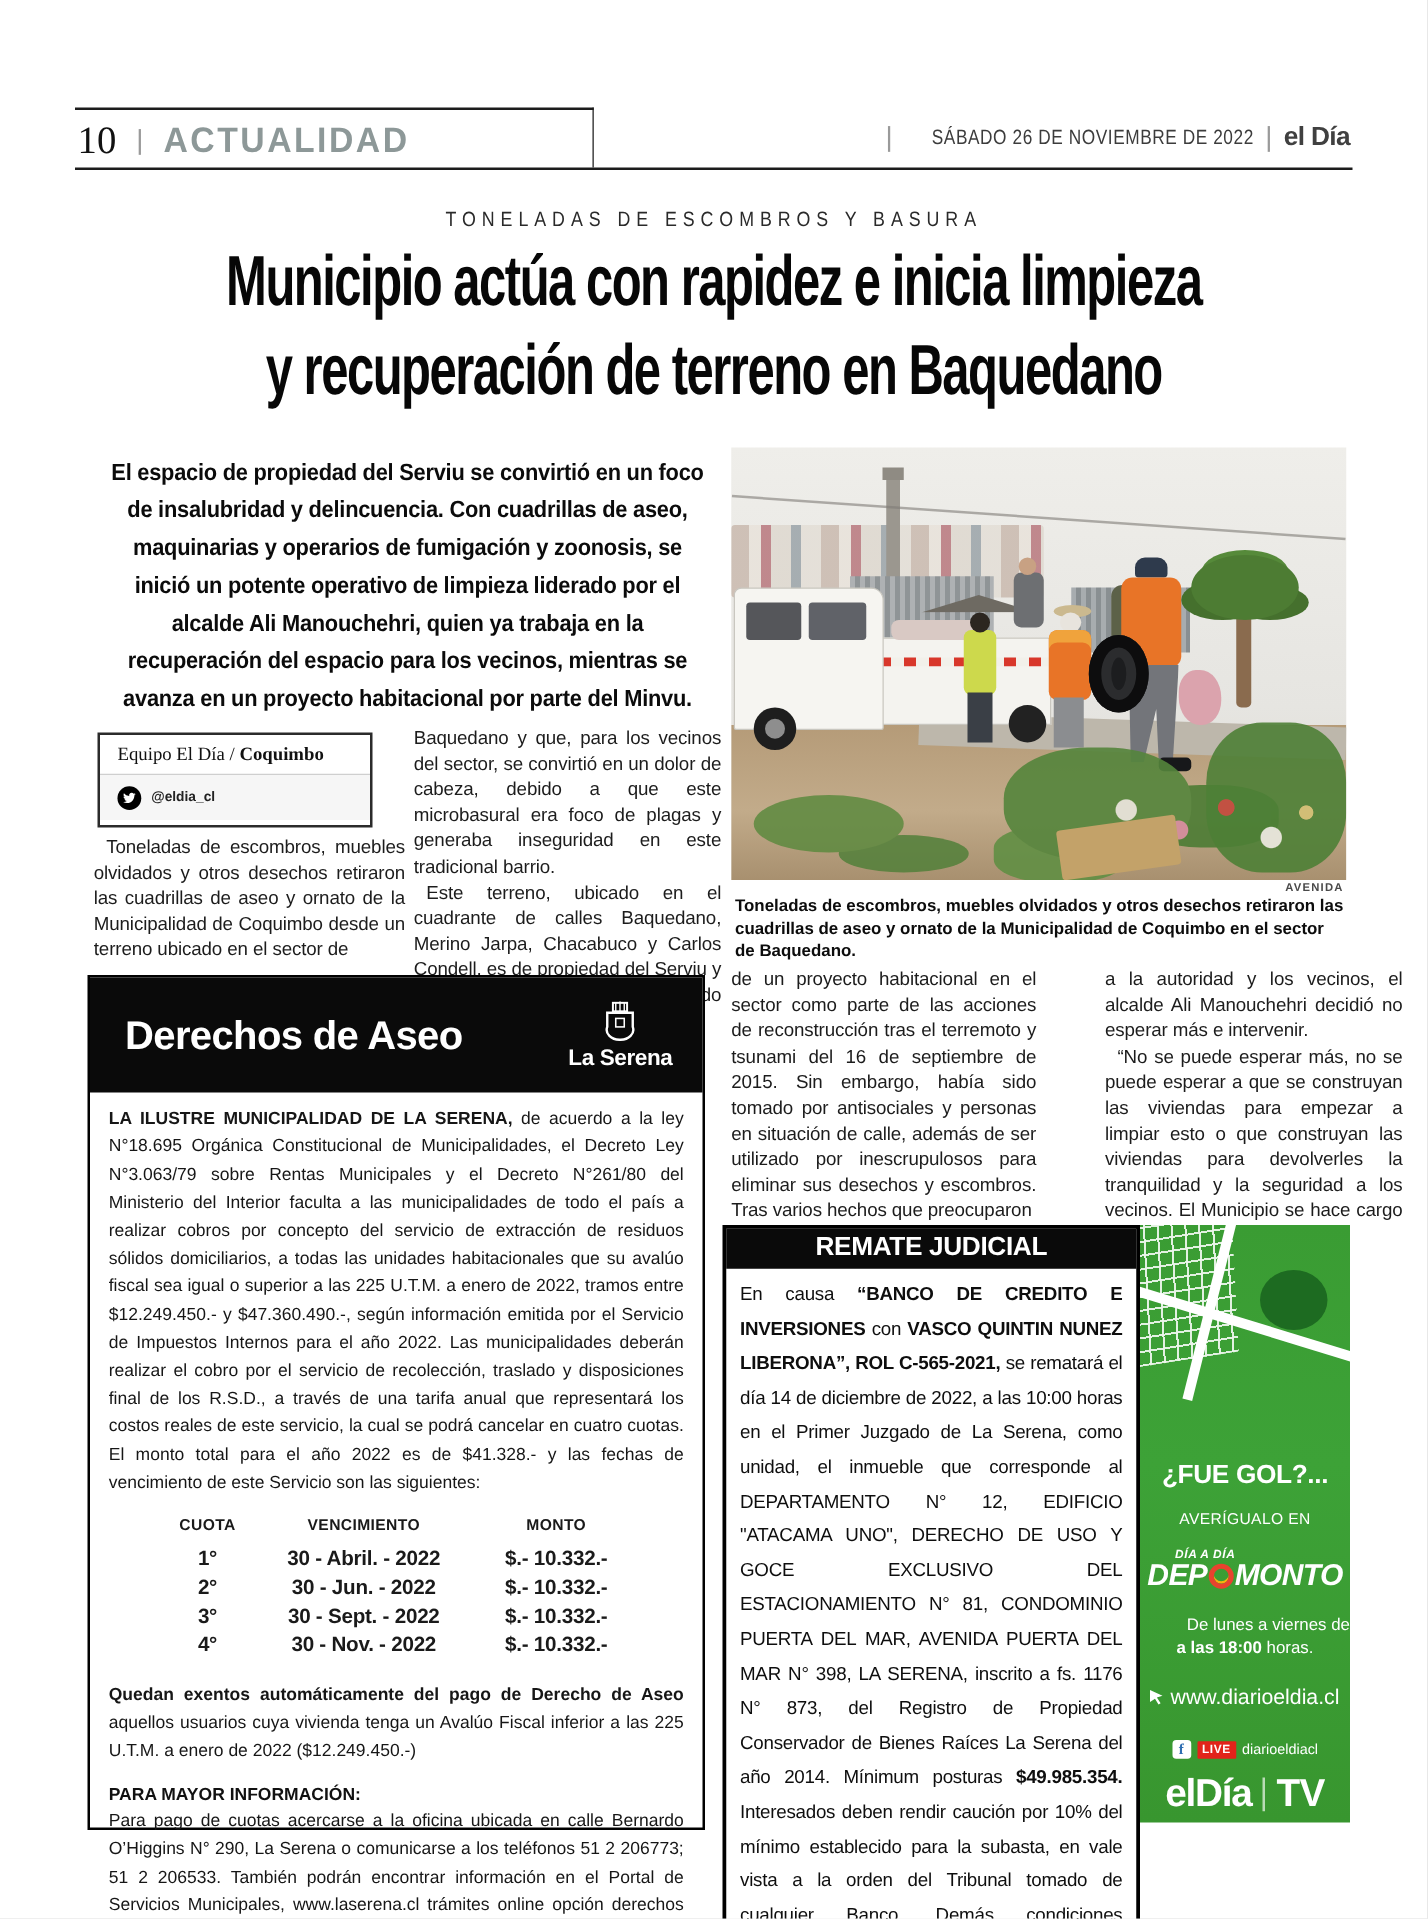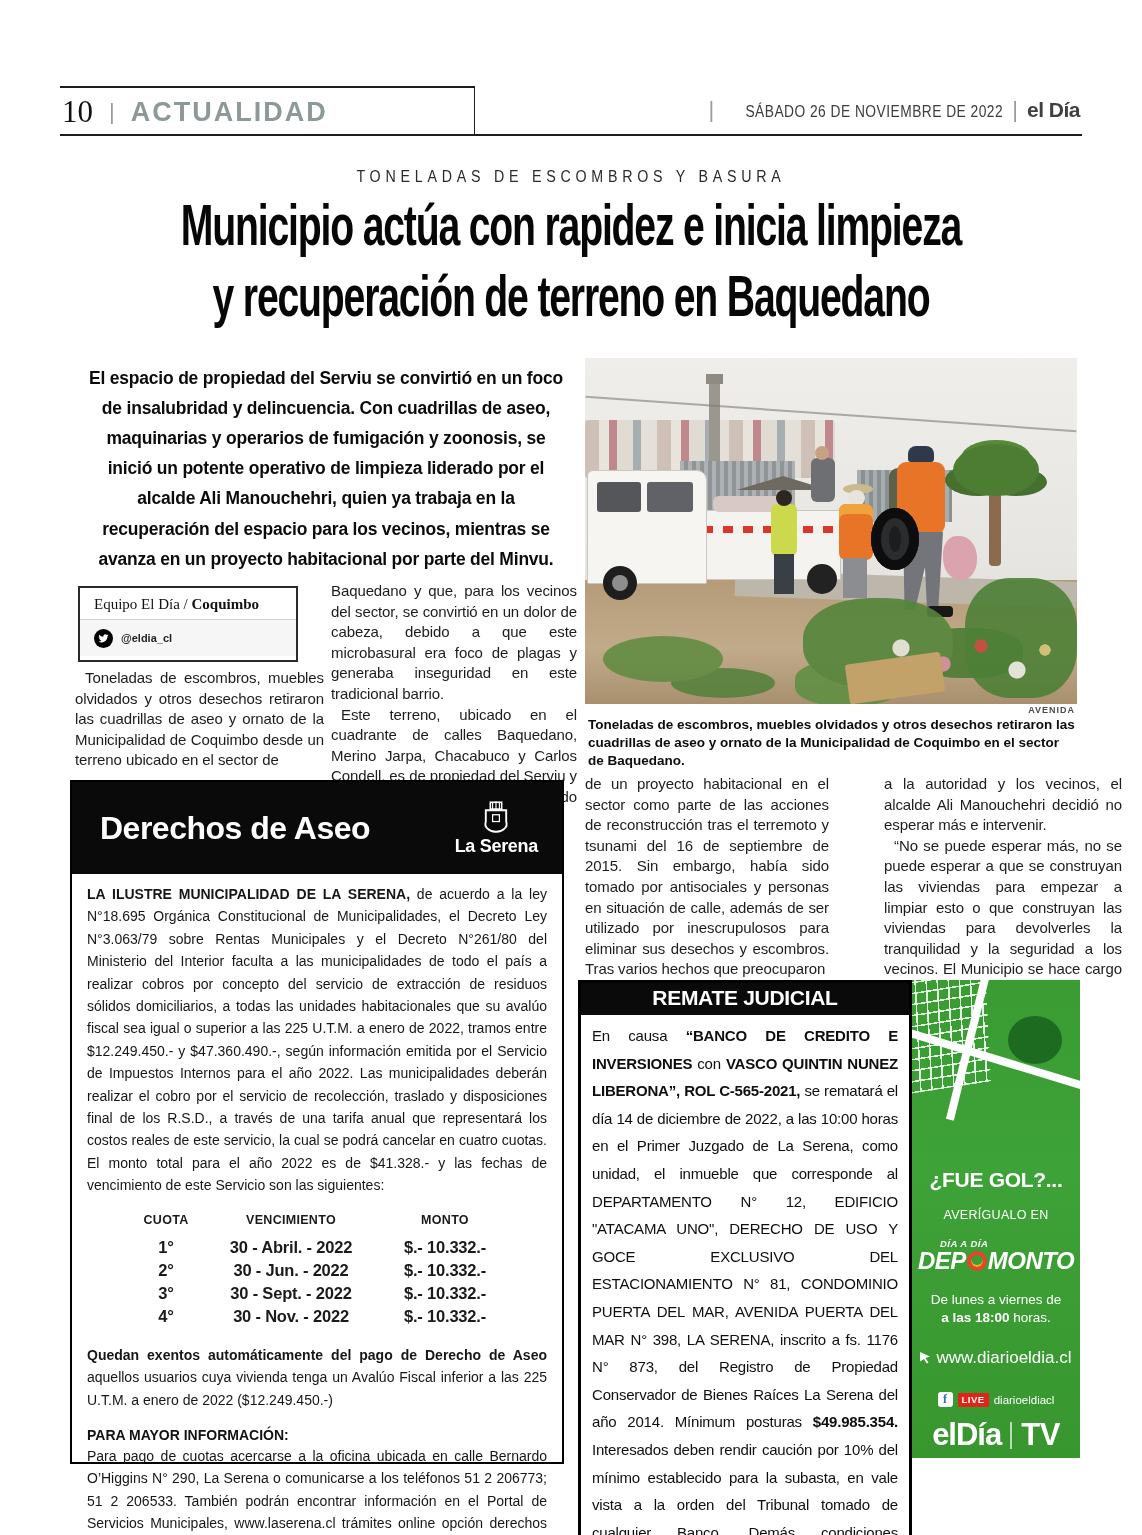--- a/index.html
+++ b/index.html
@@ -90,21 +90,21 @@
   .goal-bar{position:absolute;left:-12px;top:78px;width:210px;height:8px;background:#fff;transform:rotate(17deg);}
   .ball{position:absolute;left:96px;top:36px;width:54px;height:48px;border-radius:50%;background:#1d6b21;}
   .dep-center{position:absolute;left:0;width:168px;text-align:center;color:#fff;}
   .fue-gol{top:188px;font-size:21px;font-weight:700;letter-spacing:-.3px;}
   .averigua{top:228px;font-size:12.5px;letter-spacing:.3px;}
   .brandblock{top:258px;font-style:italic;}
   .dd-small{font-size:9.5px;font-weight:700;letter-spacing:.5px;text-align:left;padding-left:28px;}
   .dd-big{font-size:24px;font-weight:700;letter-spacing:-.5px;line-height:24px;display:flex;align-items:center;justify-content:center;}
   .ring{display:inline-block;width:12px;height:12px;border:4px solid #e8432e;border-radius:50%;margin:0 1px 0 1px;
         box-shadow:inset 0 -2px 0 #f6b40e;}
-  .sched1{top:312px;font-size:13.5px;}
+  .sched1{top:312px;font-size:13.5px;text-align:right;}
   .sched2{top:330px;font-size:13.5px;}
   .sched2 b{font-weight:700;}
   .urlrow{top:368px;display:flex;align-items:center;justify-content:center;gap:5px;font-size:17px;}
   .fbrow{top:412px;display:flex;align-items:center;justify-content:center;gap:5px;font-size:11.5px;}
   .fb-badge{width:15px;height:15px;background:#fff;border-radius:3px;color:#2f6fb2;font-weight:700;
             font-size:12px;line-height:15px;text-align:center;font-family:"Liberation Serif",serif;}
   .live-badge{background:#e2231a;color:#fff;font-size:9.5px;font-weight:700;padding:1.5px 4px;border-radius:1px;letter-spacing:.5px;}
   .tvrow{top:438px;display:flex;align-items:flex-end;justify-content:center;gap:9px;}
   .tv-left{font-size:31px;font-weight:700;letter-spacing:-1px;line-height:34px;}
   .tv-div{width:2px;height:27px;background:rgba(255,255,255,.65);margin-bottom:3px;}

